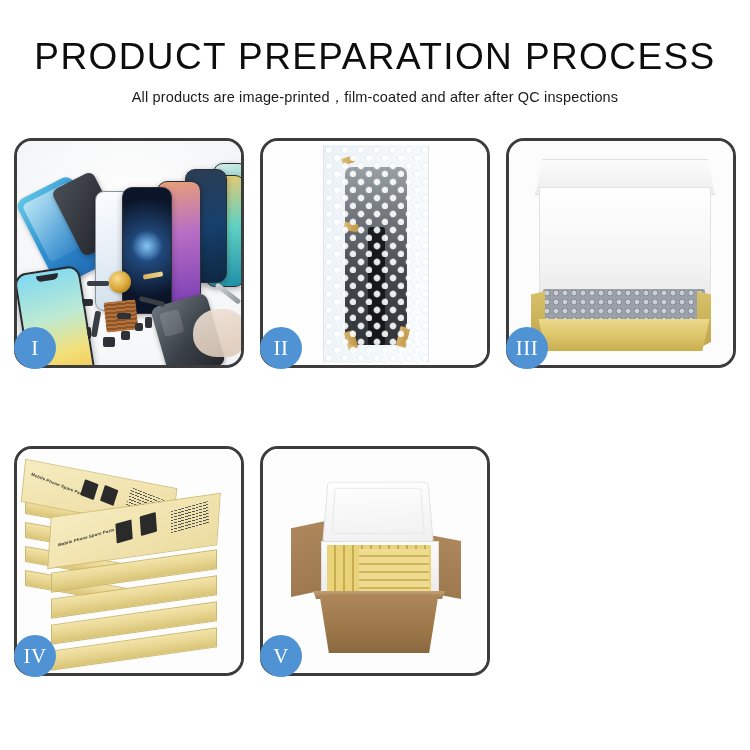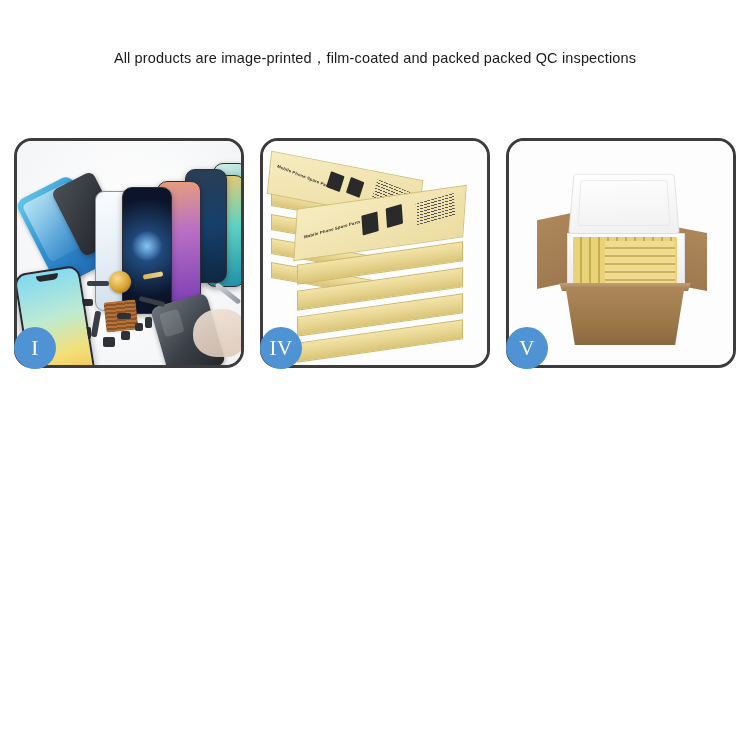--- a/index.html
+++ b/index.html
@@ -336,21 +336,22 @@
     clip-path:polygon(0 30%,100% 0,100% 70%,0 100%);
   }
   .k-tape{
     position:absolute; background:#a98d6c; opacity:.85;
   }
 </style>
 </head>
 <body>
 
 <div id="header">
-  <div id="page-subtitle">All products are image-printed，film-coated and packed packed QC inspections</div>
+  <div id="page-title">PRODUCT PREPARATION PROCESS</div>
+  <div id="page-subtitle">All products are image-printed，film-coated and after after QC inspections</div>
 </div>
 
 <div id="grid">
 
   <div class="panel">
     <div class="panel-inner p1">
       <div class="lcd-blue"></div>
       <div class="lcd-dark"></div>
       <div class="glass-panel"></div>
       <div class="ph ph-e"></div>
@@ -372,21 +373,46 @@
       <div class="sc" style="left:104px;top:190px;width:9px;height:9px;"></div>
       <div class="sc" style="left:118px;top:182px;width:8px;height:8px;"></div>
       <div class="sc" style="left:100px;top:172px;width:14px;height:6px;"></div>
       <div class="sc" style="left:128px;top:176px;width:7px;height:11px;"></div>
       <div class="tool"></div>
       <div class="hand"></div>
     </div>
     <div class="badge">I</div>
   </div>
 
-
+  <div class="panel">
+    <div class="panel-inner p2">
+      <div class="bag">
+        <div class="part-inside"></div>
+        <div class="part-strip"></div>
+        <div class="tape" style="left:18px;top:12px;width:12px;height:7px;transform:rotate(-18deg);"></div>
+        <div class="tape" style="left:20px;top:78px;width:14px;height:8px;transform:rotate(12deg);"></div>
+        <div class="tape" style="left:22px;top:186px;width:10px;height:18px;transform:rotate(-16deg);"></div>
+        <div class="tape" style="left:74px;top:182px;width:10px;height:20px;transform:rotate(14deg);"></div>
+        <div class="bubbles"></div>
+      </div>
+    </div>
+    <div class="badge">II</div>
+  </div>
+
+  <div class="panel">
+    <div class="panel-inner p3">
+      <div class="b3-lid"></div>
+      <div class="b3-foam"></div>
+      <div class="b3-bubble"></div>
+      <div class="b3-left"></div>
+      <div class="b3-right"></div>
+      <div class="b3-front"></div>
+    </div>
+    <div class="badge">III</div>
+  </div>
 
   <div class="panel">
     <div class="panel-inner p4">
       <div class="stackwrap">
 
         <div class="sbox" style="left:8px;top:58px;width:100px;height:14px;transform:skewY(10deg);"></div>
         <div class="sbox" style="left:8px;top:82px;width:100px;height:14px;transform:skewY(10deg);"></div>
         <div class="sbox" style="left:8px;top:106px;width:100px;height:14px;transform:skewY(10deg);"></div>
         <div class="sbox" style="left:8px;top:130px;width:100px;height:14px;transform:skewY(10deg);"></div>
 

